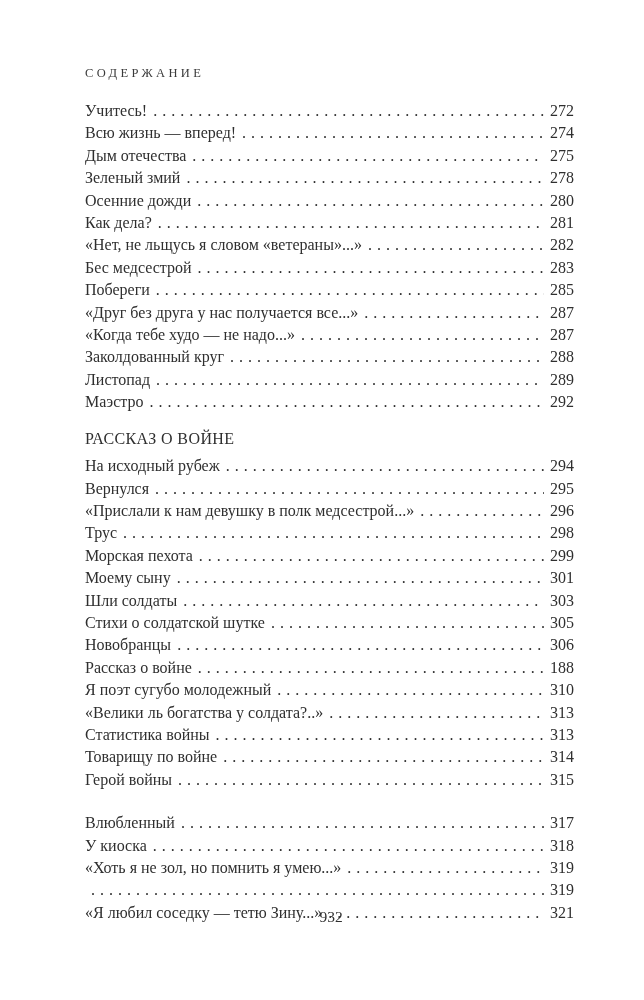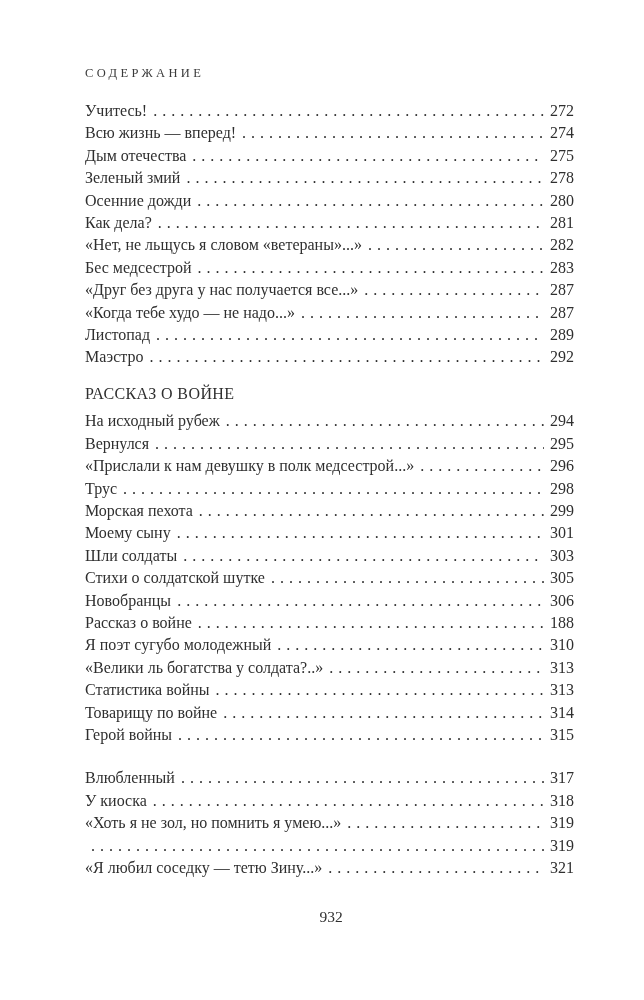--- a/index.html
+++ b/index.html
@@ -116,28 +116,38 @@
           <span class="entry-title">«Нет, не льщусь я словом «ветераны»...»</span>
           <span class="leader"></span>
           <span class="entry-page">282</span>
         </div>
         <div class="toc-entry">
           <span class="entry-title">Бес медсестрой</span>
           <span class="leader"></span>
           <span class="entry-page">283</span>
         </div>
         <div class="toc-entry">
+          <span class="entry-title">Побереги</span>
+          <span class="leader"></span>
+          <span class="entry-page">285</span>
+        </div>
+        <div class="toc-entry">
           <span class="entry-title">«Друг без друга у нас получается все...»</span>
           <span class="leader"></span>
           <span class="entry-page">287</span>
         </div>
         <div class="toc-entry">
           <span class="entry-title">«Когда тебе худо — не надо...»</span>
           <span class="leader"></span>
           <span class="entry-page">287</span>
+        </div>
+        <div class="toc-entry">
+          <span class="entry-title">Заколдованный круг</span>
+          <span class="leader"></span>
+          <span class="entry-page">288</span>
         </div>
         <div class="toc-entry">
           <span class="entry-title">Листопад</span>
           <span class="leader"></span>
           <span class="entry-page">289</span>
         </div>
         <div class="toc-entry">
           <span class="entry-title">Маэстро</span>
           <span class="leader"></span>
           <span class="entry-page">292</span>

